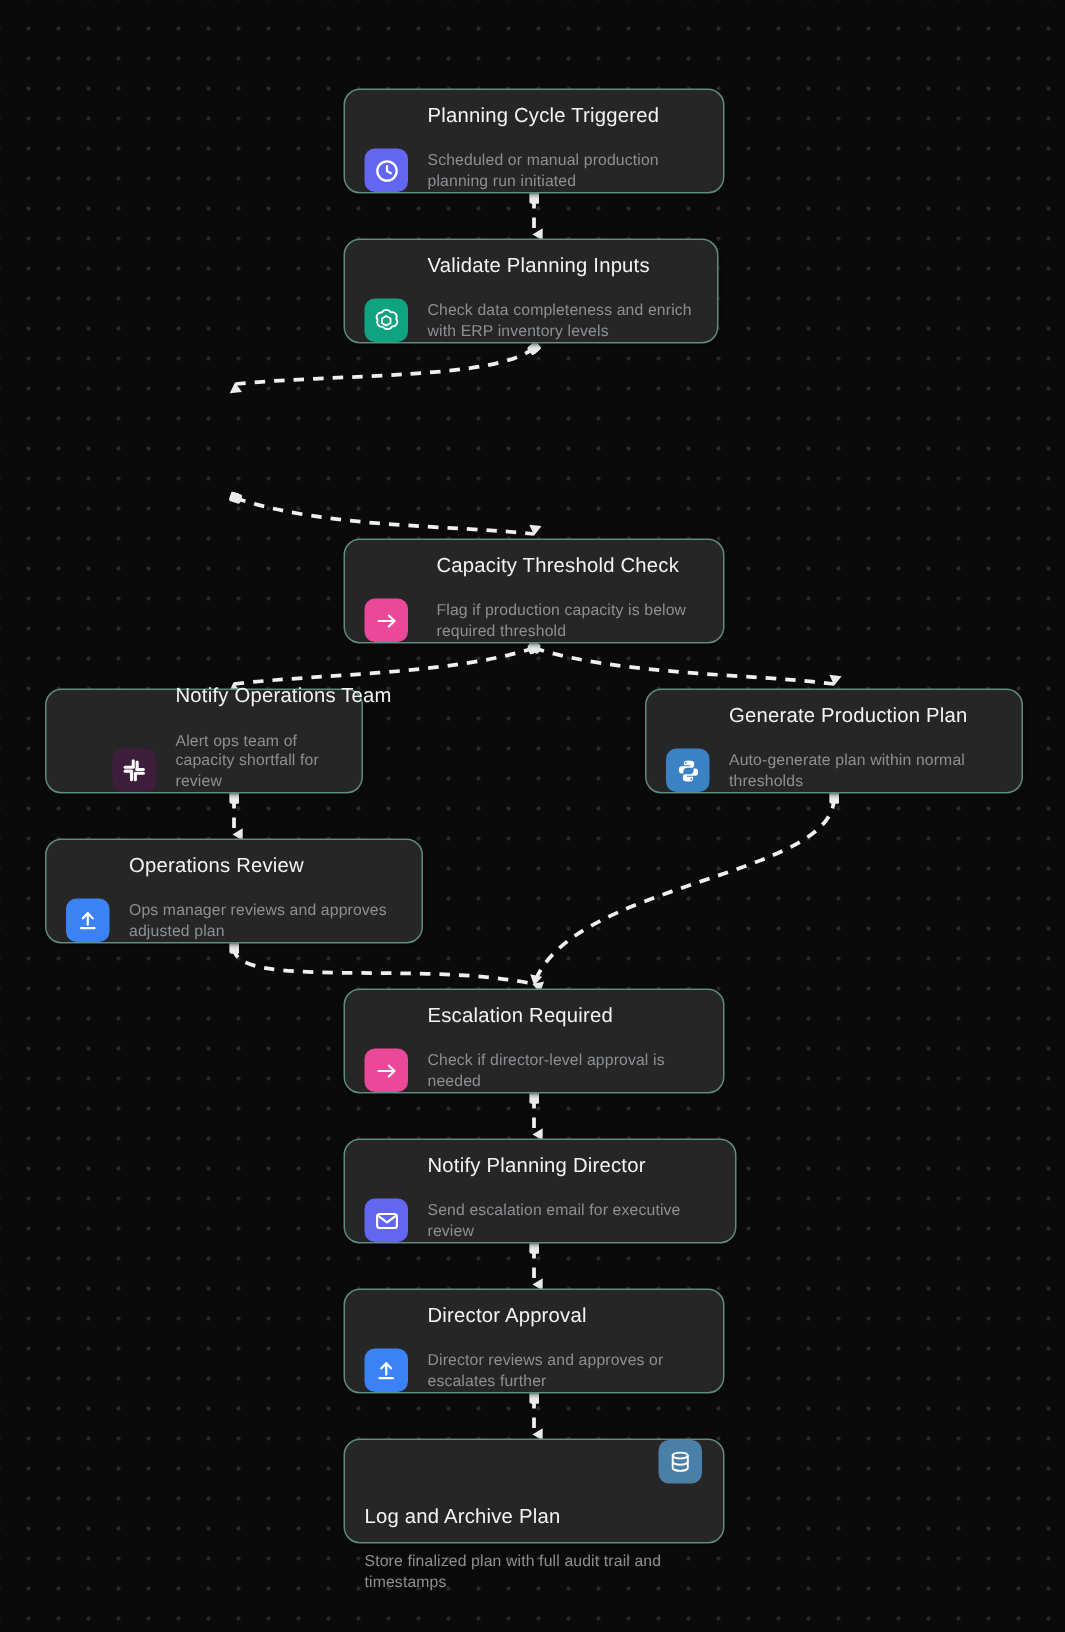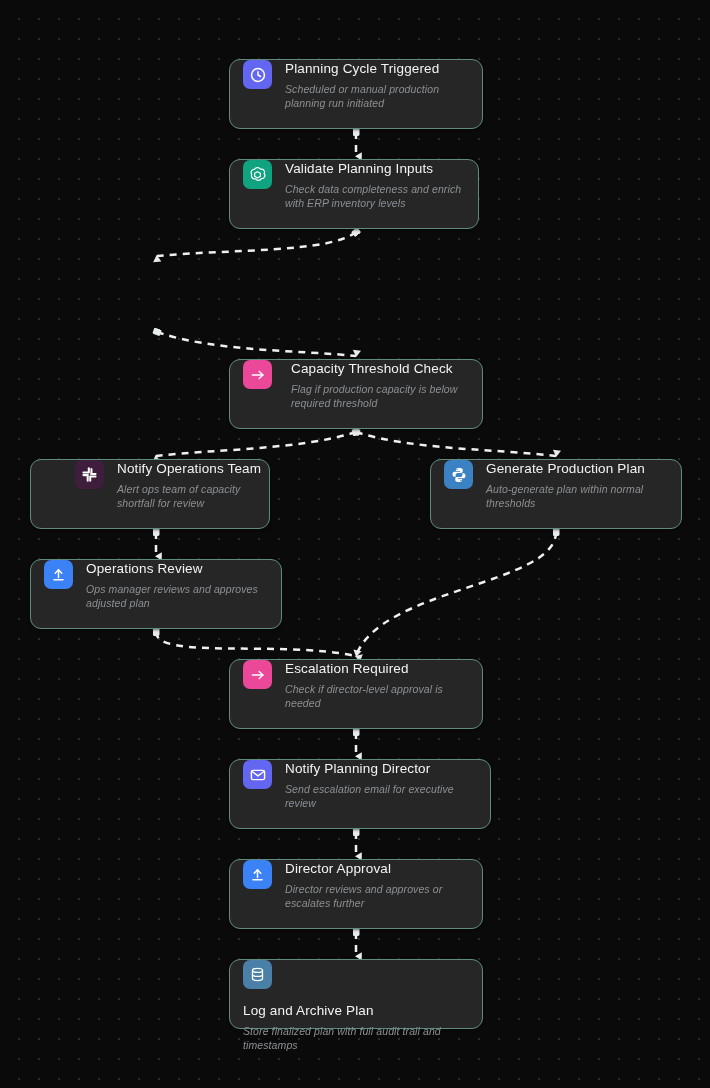--- a/index.html
+++ b/index.html
@@ -19,21 +19,21 @@
     background-position:9px 9px;
   }
   #edges { position:absolute; left:0; top:0; width:710px; height:1088px; pointer-events:none; }
 
   .node {
     position:absolute;
     background:#262626;
     border:1px solid #5f8c80;
     border-radius:11px;
     display:flex;
-    align-items:flex-start;
+    align-items:flex-end;
     padding:0 14px 0 13px;
     gap:13px;
     box-shadow:0 1px 3px rgba(0,0,0,.55);
   }
   .node-icon {
     width:29px; height:29px;
     border-radius:7px;
     flex:0 0 29px;
     display:flex; align-items:center; justify-content:center;
   }
@@ -44,30 +44,29 @@
     font-size:13.5px;
     line-height:17px;
     letter-spacing:.15px;
     white-space:nowrap;
   }
   .node-desc {
     color:#8c9094;
     font-size:10.5px;
     line-height:13.5px;
     letter-spacing:.1px;
-    margin-top:6px;
-    font-style:italic;
+    margin-top:16px;
   }
 
   
   .n0 { left:229px; top:59px;  width:254px; height:70px; }
   .n1 { left:229px; top:159px; width:250px; height:70px; }
   .n2 { left:30px;  top:259px; width:254px; height:70px; }
   .n3 { left:229px; top:359px; width:254px; height:70px; }
-  .n4 { left:30px;  top:459px; width:240px; height:70px;padding-left:44px; }
+  .n4 { left:30px;  top:459px; width:212px; height:70px;padding-left:44px; }
   .n5 { left:430px; top:459px; width:252px; height:70px; }
   .n6 { left:30px;  top:559px; width:252px; height:70px; }
   .n7 { left:229px; top:659px; width:254px; height:70px; }
   .n8 { left:229px; top:759px; width:262px; height:70px; }
   .n9 { left:229px; top:859px; width:254px; height:70px; }
   .n10{ left:229px; top:959px; width:254px; height:70px;flex-direction:column; }
 
   
   .ic-clock   { background:#6366f1; }
   .ic-openai  { background:#10a37f; }

